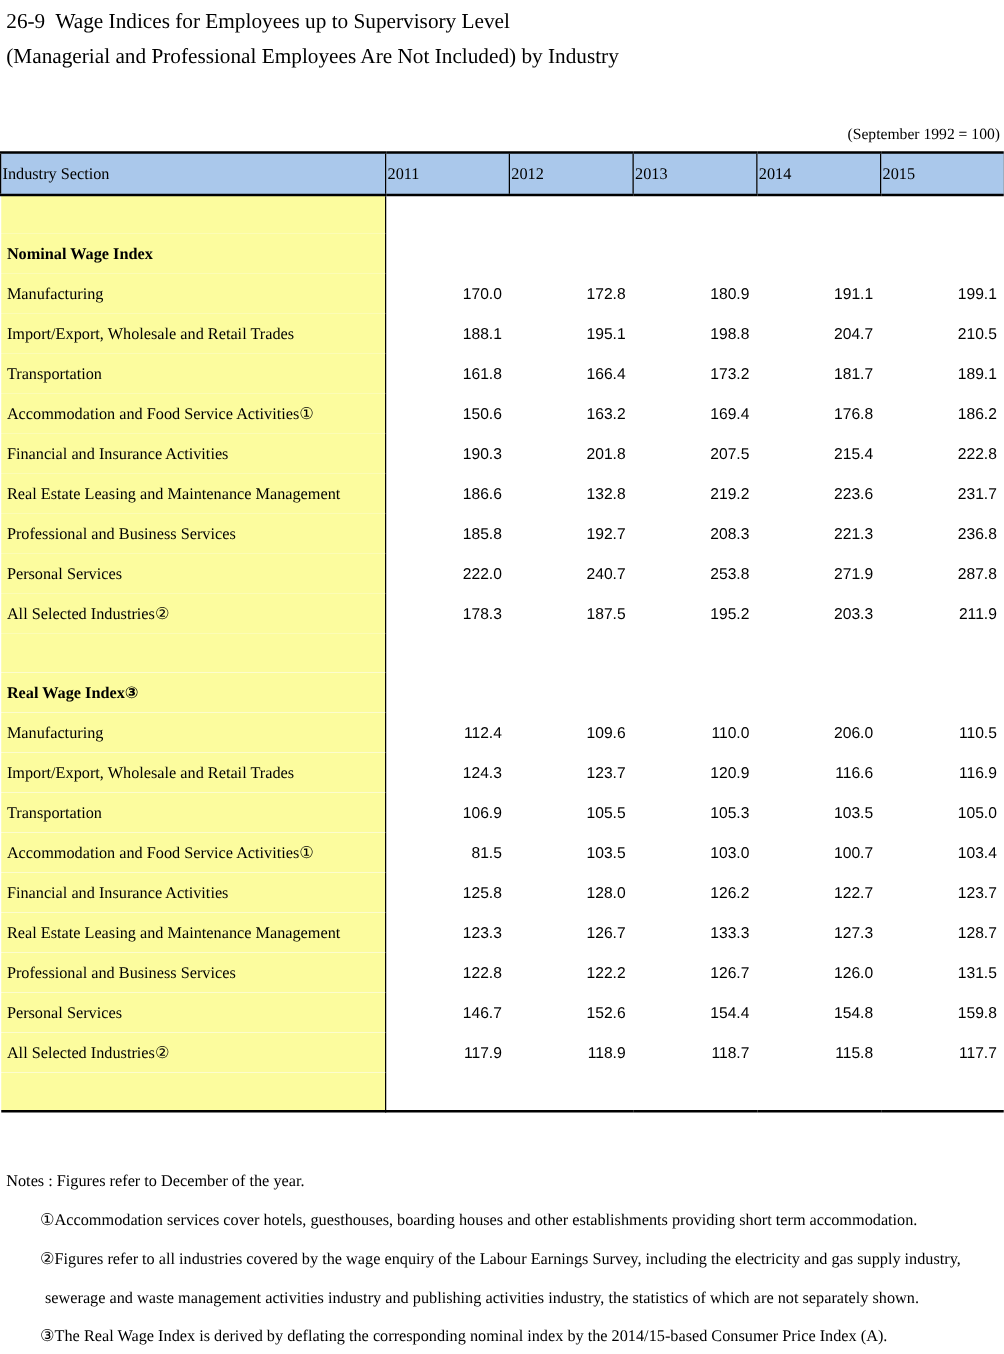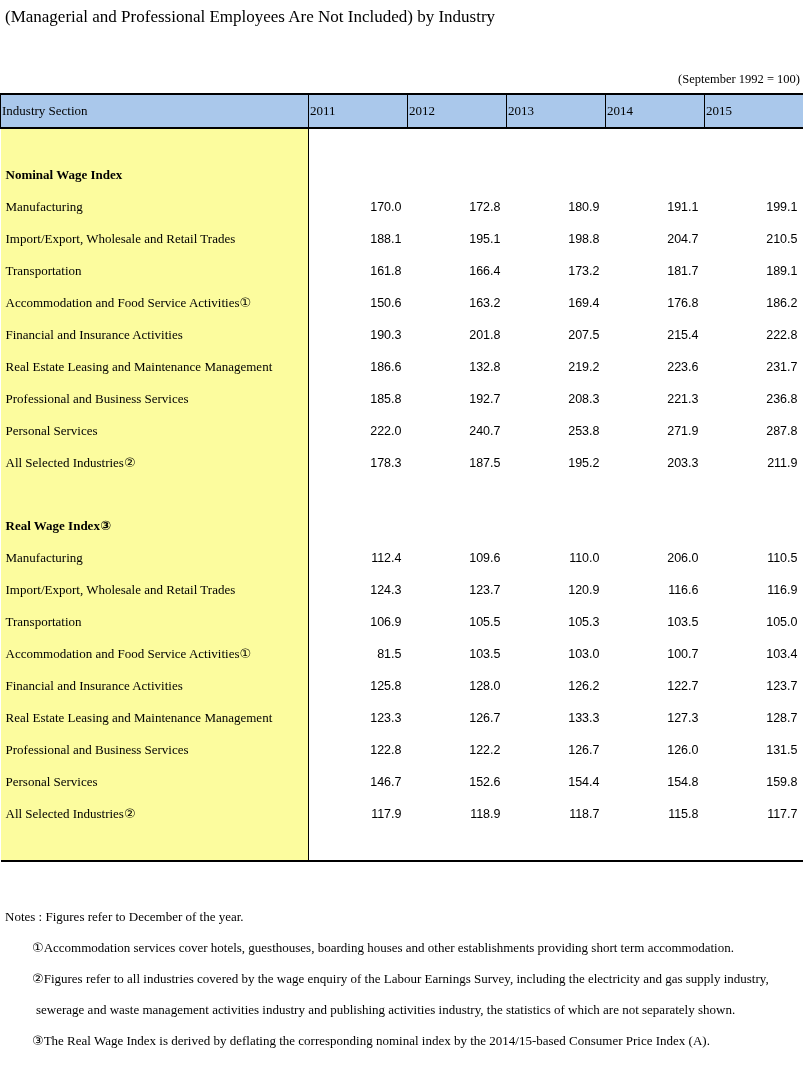--- a/index.html
+++ b/index.html
@@ -48,20 +48,21 @@
   .notes .intro{padding-left:5px;}
   .notes .item{padding-left:32px;}
   .notes .cont{padding-left:36px;}
 </style>
 </head>
 <body>
 
 <div class="sheet">
 
   <div class="title-block">
+    <div class="title-line">26-9  Wage Indices for Employees up to Supervisory Level</div>
     <div class="title-line">(Managerial and Professional Employees Are Not Included) by Industry</div>
   </div>
 
   <div class="unit-note">(September 1992 = 100)</div>
 
   <table class="wage">
     <colgroup>
       <col class="c-stub">
         <col class="c-year">
         <col class="c-year">

